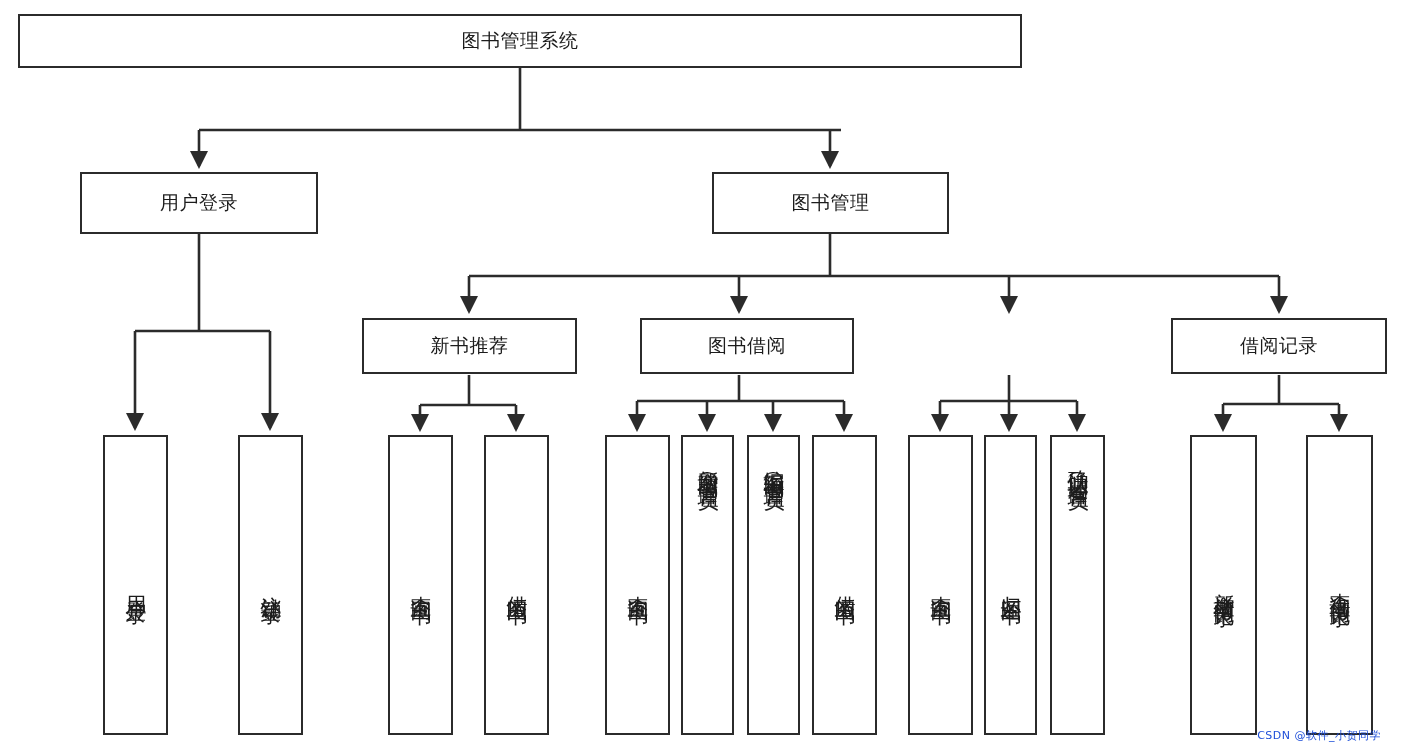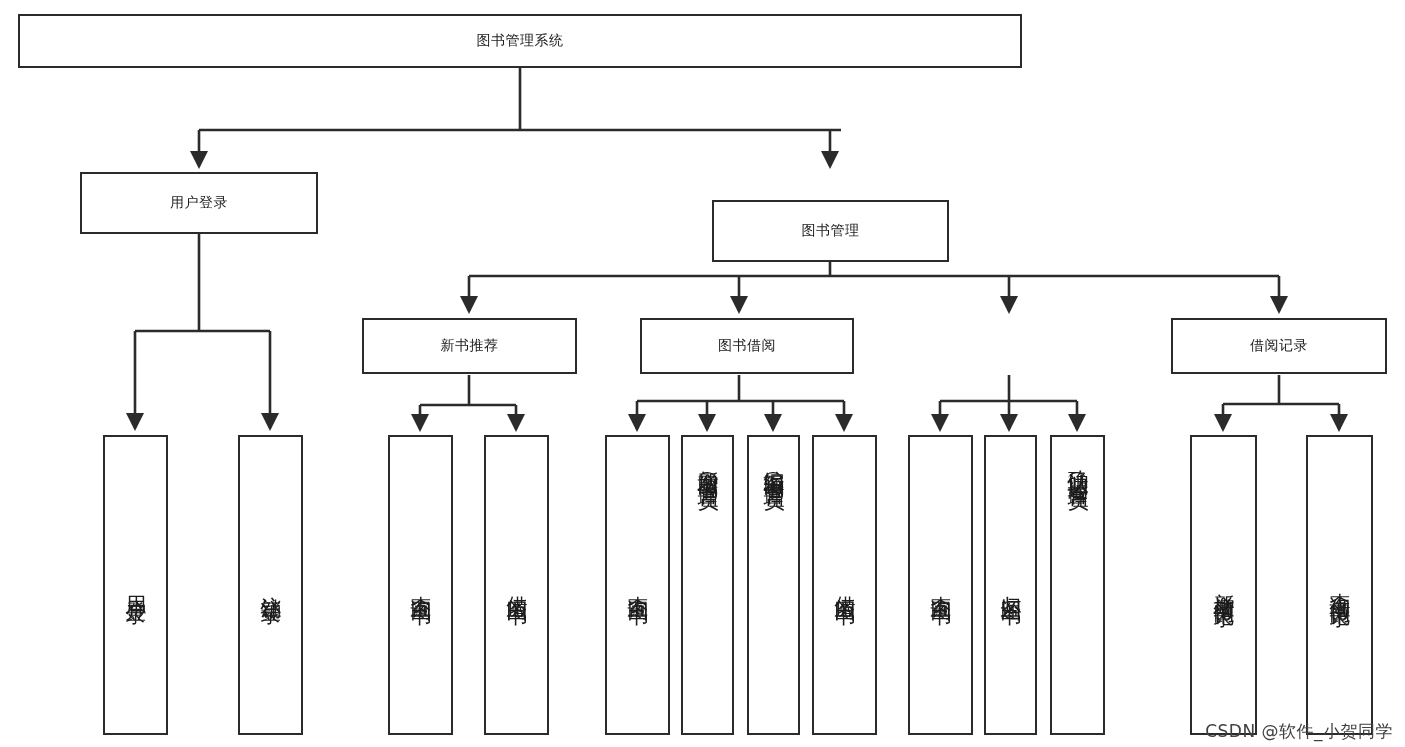--- a/index.html
+++ b/index.html
@@ -27,21 +27,21 @@
   .node-box {
     position: absolute;
     box-sizing: border-box;
     border: 2.4px solid #2b2b2b;
     background: #ffffff;
     display: flex;
     align-items: center;
     justify-content: center;
   }
   .node-label {
-    font-size: 14px;
+    font-size: 19px;
     color: #1c1c1c;
     line-height: 1.25;
     letter-spacing: 0.5px;
     white-space: nowrap;
   }
   
   .leaf-box {
     align-items: flex-start;
     justify-content: center;
     padding-top: 16px;
@@ -54,24 +54,24 @@
     letter-spacing: 3px;
     line-height: 1;
     white-space: nowrap;
   }
   .leaf-box.centered {
     align-items: center;
     padding-top: 0;
   }
   #watermark {
     position: absolute;
-    right: 12px;
+    right: 24px;
     bottom: 4px;
-    font-size: 17px;
-    color: #404040;
+    font-size: 11px;
+    color: #1d4ed8;
     white-space: nowrap;
     letter-spacing: 0.5px;
   }
 </style>
 </head>
 <body>
 
 <div id="canvas">
 
   <svg id="diagram-svg" viewBox="0 0 1405 747" xmlns="http://www.w3.org/2000/svg">
@@ -124,21 +124,21 @@
     </g>
   </svg>
 
   <div class="node-box" style="left:18px; top:14px; width:1004px; height:54px;">
     <span class="node-label">图书管理系统</span>
   </div>
 
   <div class="node-box" style="left:80px; top:172px; width:238px; height:62px;">
     <span class="node-label">用户登录</span>
   </div>
-  <div class="node-box" style="left:712px; top:172px; width:237px; height:62px;margin-top:28px;">
+  <div class="node-box" style="left:712px; top:172px; width:237px; height:62px;">
     <span class="node-label">图书管理</span>
   </div>
 
   <div class="node-box" style="left:362px; top:318px; width:215px; height:56px;font-family:Liberation Serif, serif;">
     <span class="node-label">新书推荐</span>
   </div>
   <div class="node-box" style="left:640px; top:318px; width:214px; height:56px;">
     <span class="node-label">图书借阅</span>
   </div>
   <div class="node-box" style="left:1171px; top:318px; width:216px; height:56px;text-align:center;">

